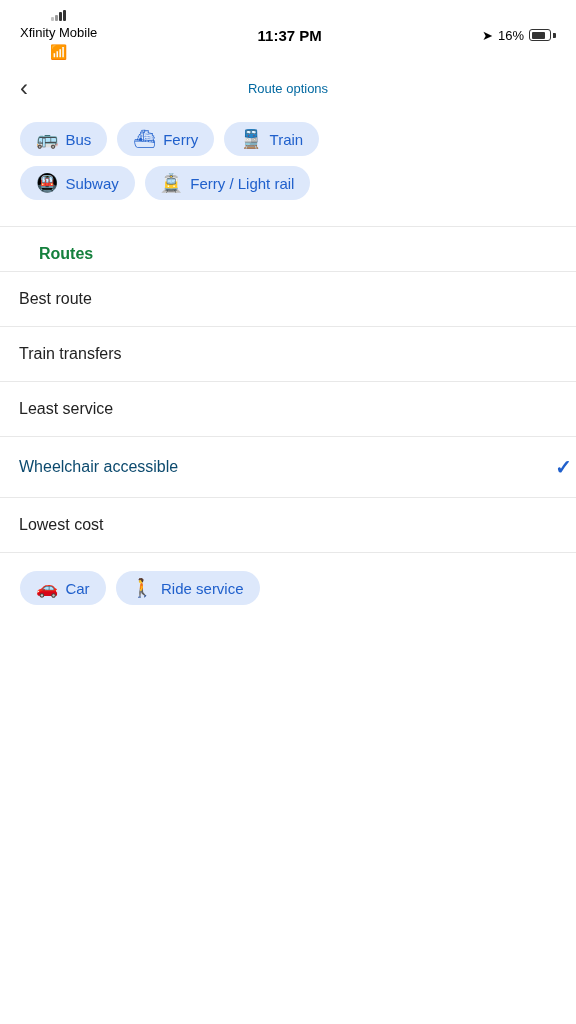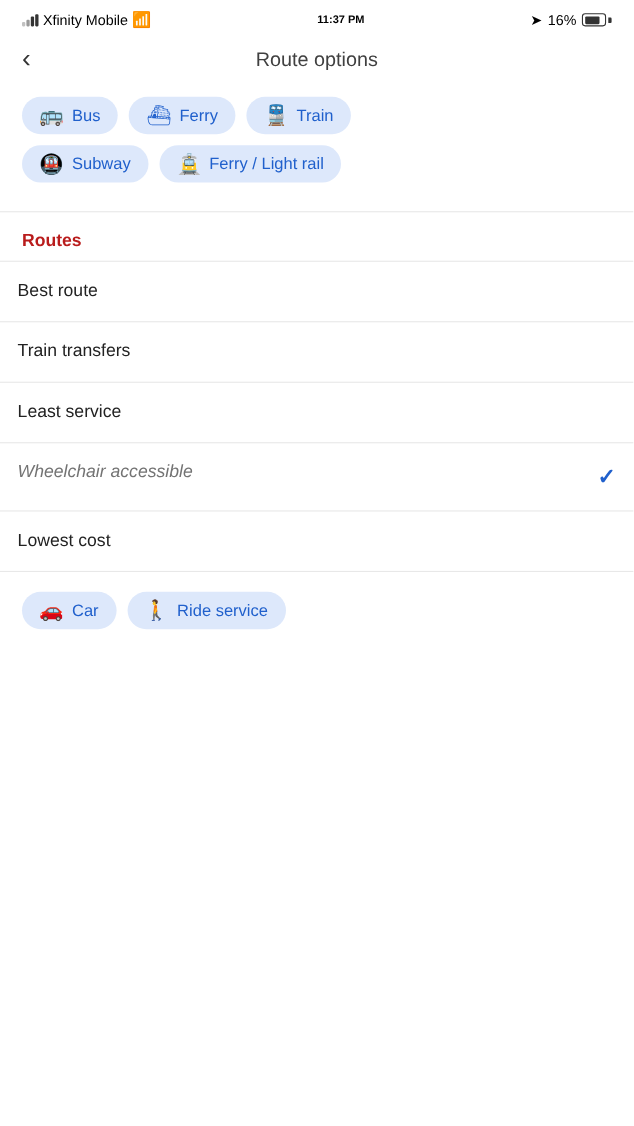--- a/index.html
+++ b/index.html
@@ -15,22 +15,22 @@
     
     .status-bar {
       display: flex;
       justify-content: space-between;
       align-items: center;
       padding: 10px 20px 6px 20px;
       font-size: 13px;
       font-weight: 500;
       color: #000;
     }
-    .status-left { display: flex; align-items: center; gap: 4px; }
-    .status-center { font-size: 10px; font-weight: 600; }
+    .status-left { display: flex; align-items: center; gap: 4px; flex-direction: column; }
+    .status-center { font-size: 15px; font-weight: 600; }
     .status-right { display: flex; align-items: center; gap: 5px; font-size: 13px; }
     .signal-bars { display: flex; align-items: flex-end; gap: 1px; }
     .signal-bar { background: #333; border-radius: 1px; }
     .signal-bar.b1 { width: 3px; height: 4px; opacity: 0.3; }
     .signal-bar.b2 { width: 3px; height: 6px; opacity: 0.5; }
     .signal-bar.b3 { width: 3px; height: 9px; }
     .signal-bar.b4 { width: 3px; height: 11px; }
     .wifi-icon { font-size: 14px; }
     .battery-container { display: flex; align-items: center; gap: 2px; }
     .battery-body {
@@ -68,23 +68,23 @@
       cursor: pointer;
       line-height: 1;
       background: none;
       border: none;
       padding: 0;
     }
     .header-title {
       position: absolute;
       left: 50%;
       transform: translateX(-50%);
-      font-size: 18px;
-      font-weight: 500;
-      color: #404040;
+      font-size: 13px;
+      font-weight: 500;
+      color: #0369a1;
       text-align: center;
     }
 
     
     .chips-section {
       padding: 8px 20px 16px 20px;
     }
     .chips-row {
       display: flex;
       flex-wrap: wrap;
@@ -114,39 +114,40 @@
       height: 1px;
       background: #e8e8e8;
       margin: 0 0;
     }
 
     
     .section-label {
       padding: 18px 20px 8px 20px;
       font-size: 16px;
       font-weight: 700;
-      color: #b91c1c;
+      color: #15803d;
+      margin-left: 19px;
     }
 
     
     .route-item {
       display: flex;
-      align-items: flex-start;
+      align-items: center;
       justify-content: space-between;
-      padding: 18px 16px;
+      padding: 18px 4px;
       cursor: pointer;
+      margin-left: 15px;
     }
     .route-item-text {
       font-size: 16px;
       color: #222;
     }
     .route-item-text.active {
-      color: #737373;
-      font-weight: 500;
-      font-style: italic;
+      color: #0c4a6e;
+      font-weight: 500;
     }
     .checkmark {
       color: #2060cc;
       font-size: 20px;
       font-weight: 600;
     }
 
     
     .connecting-section {
       padding-top: 10px;

